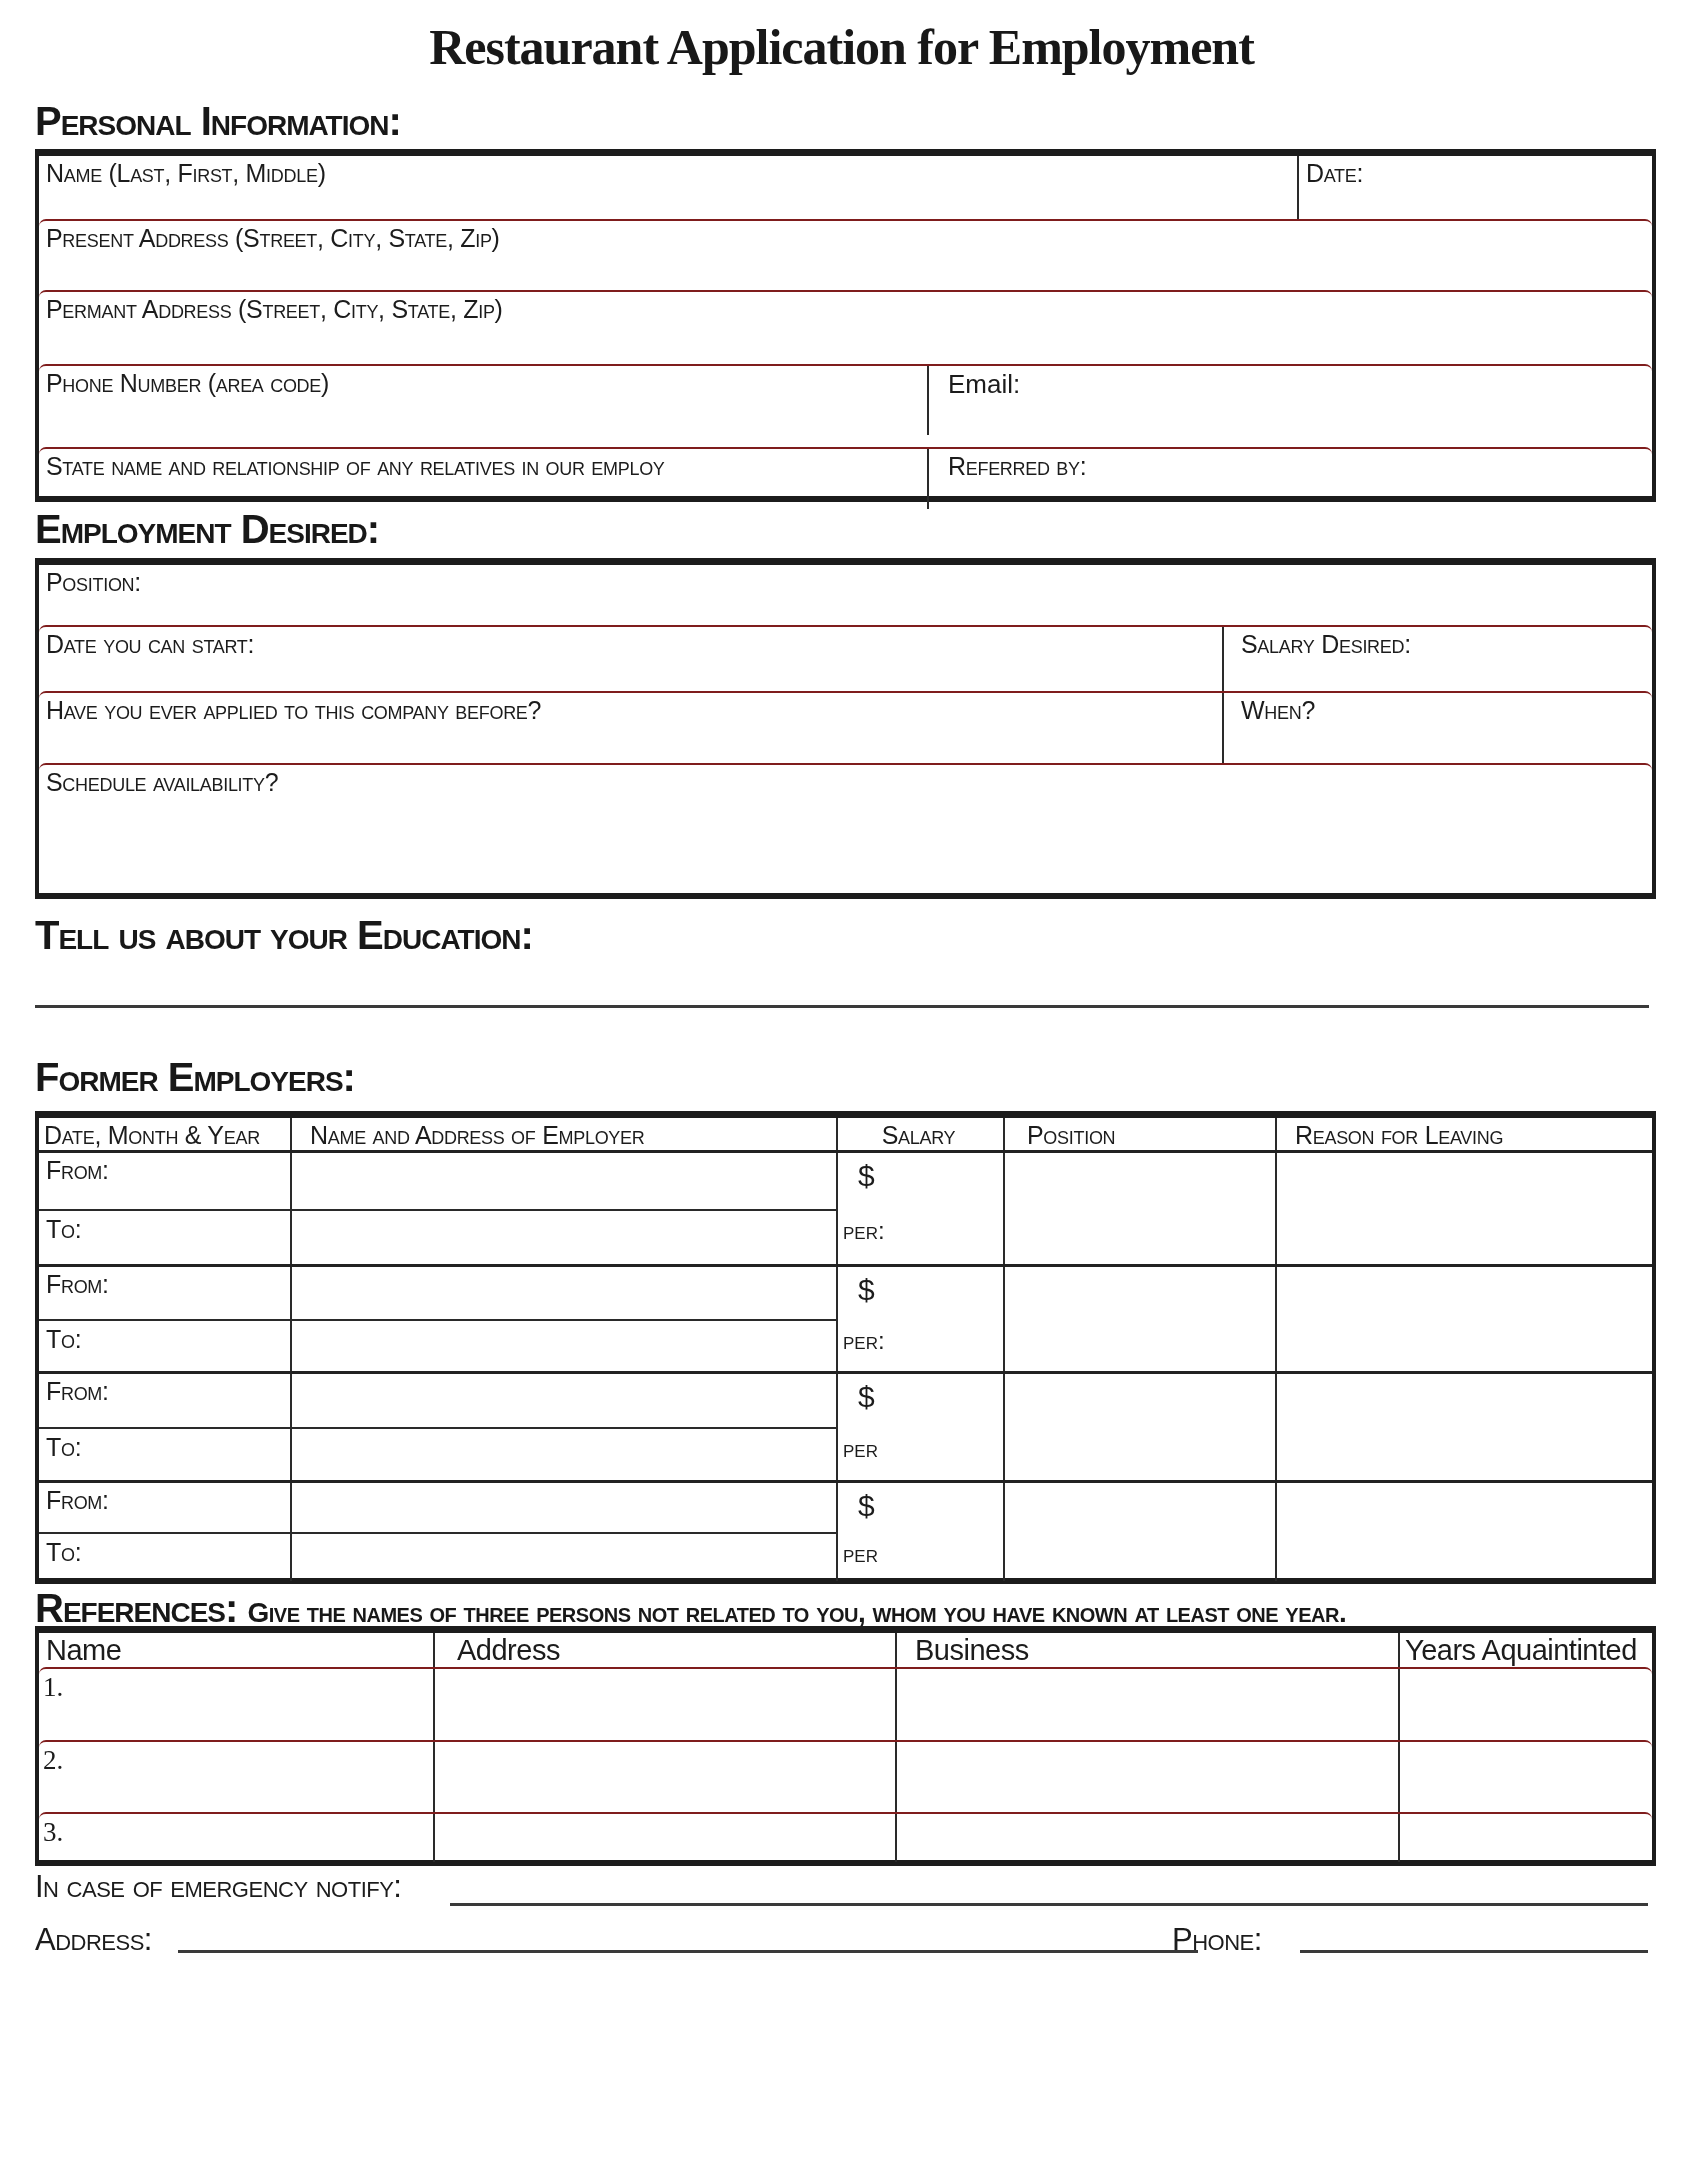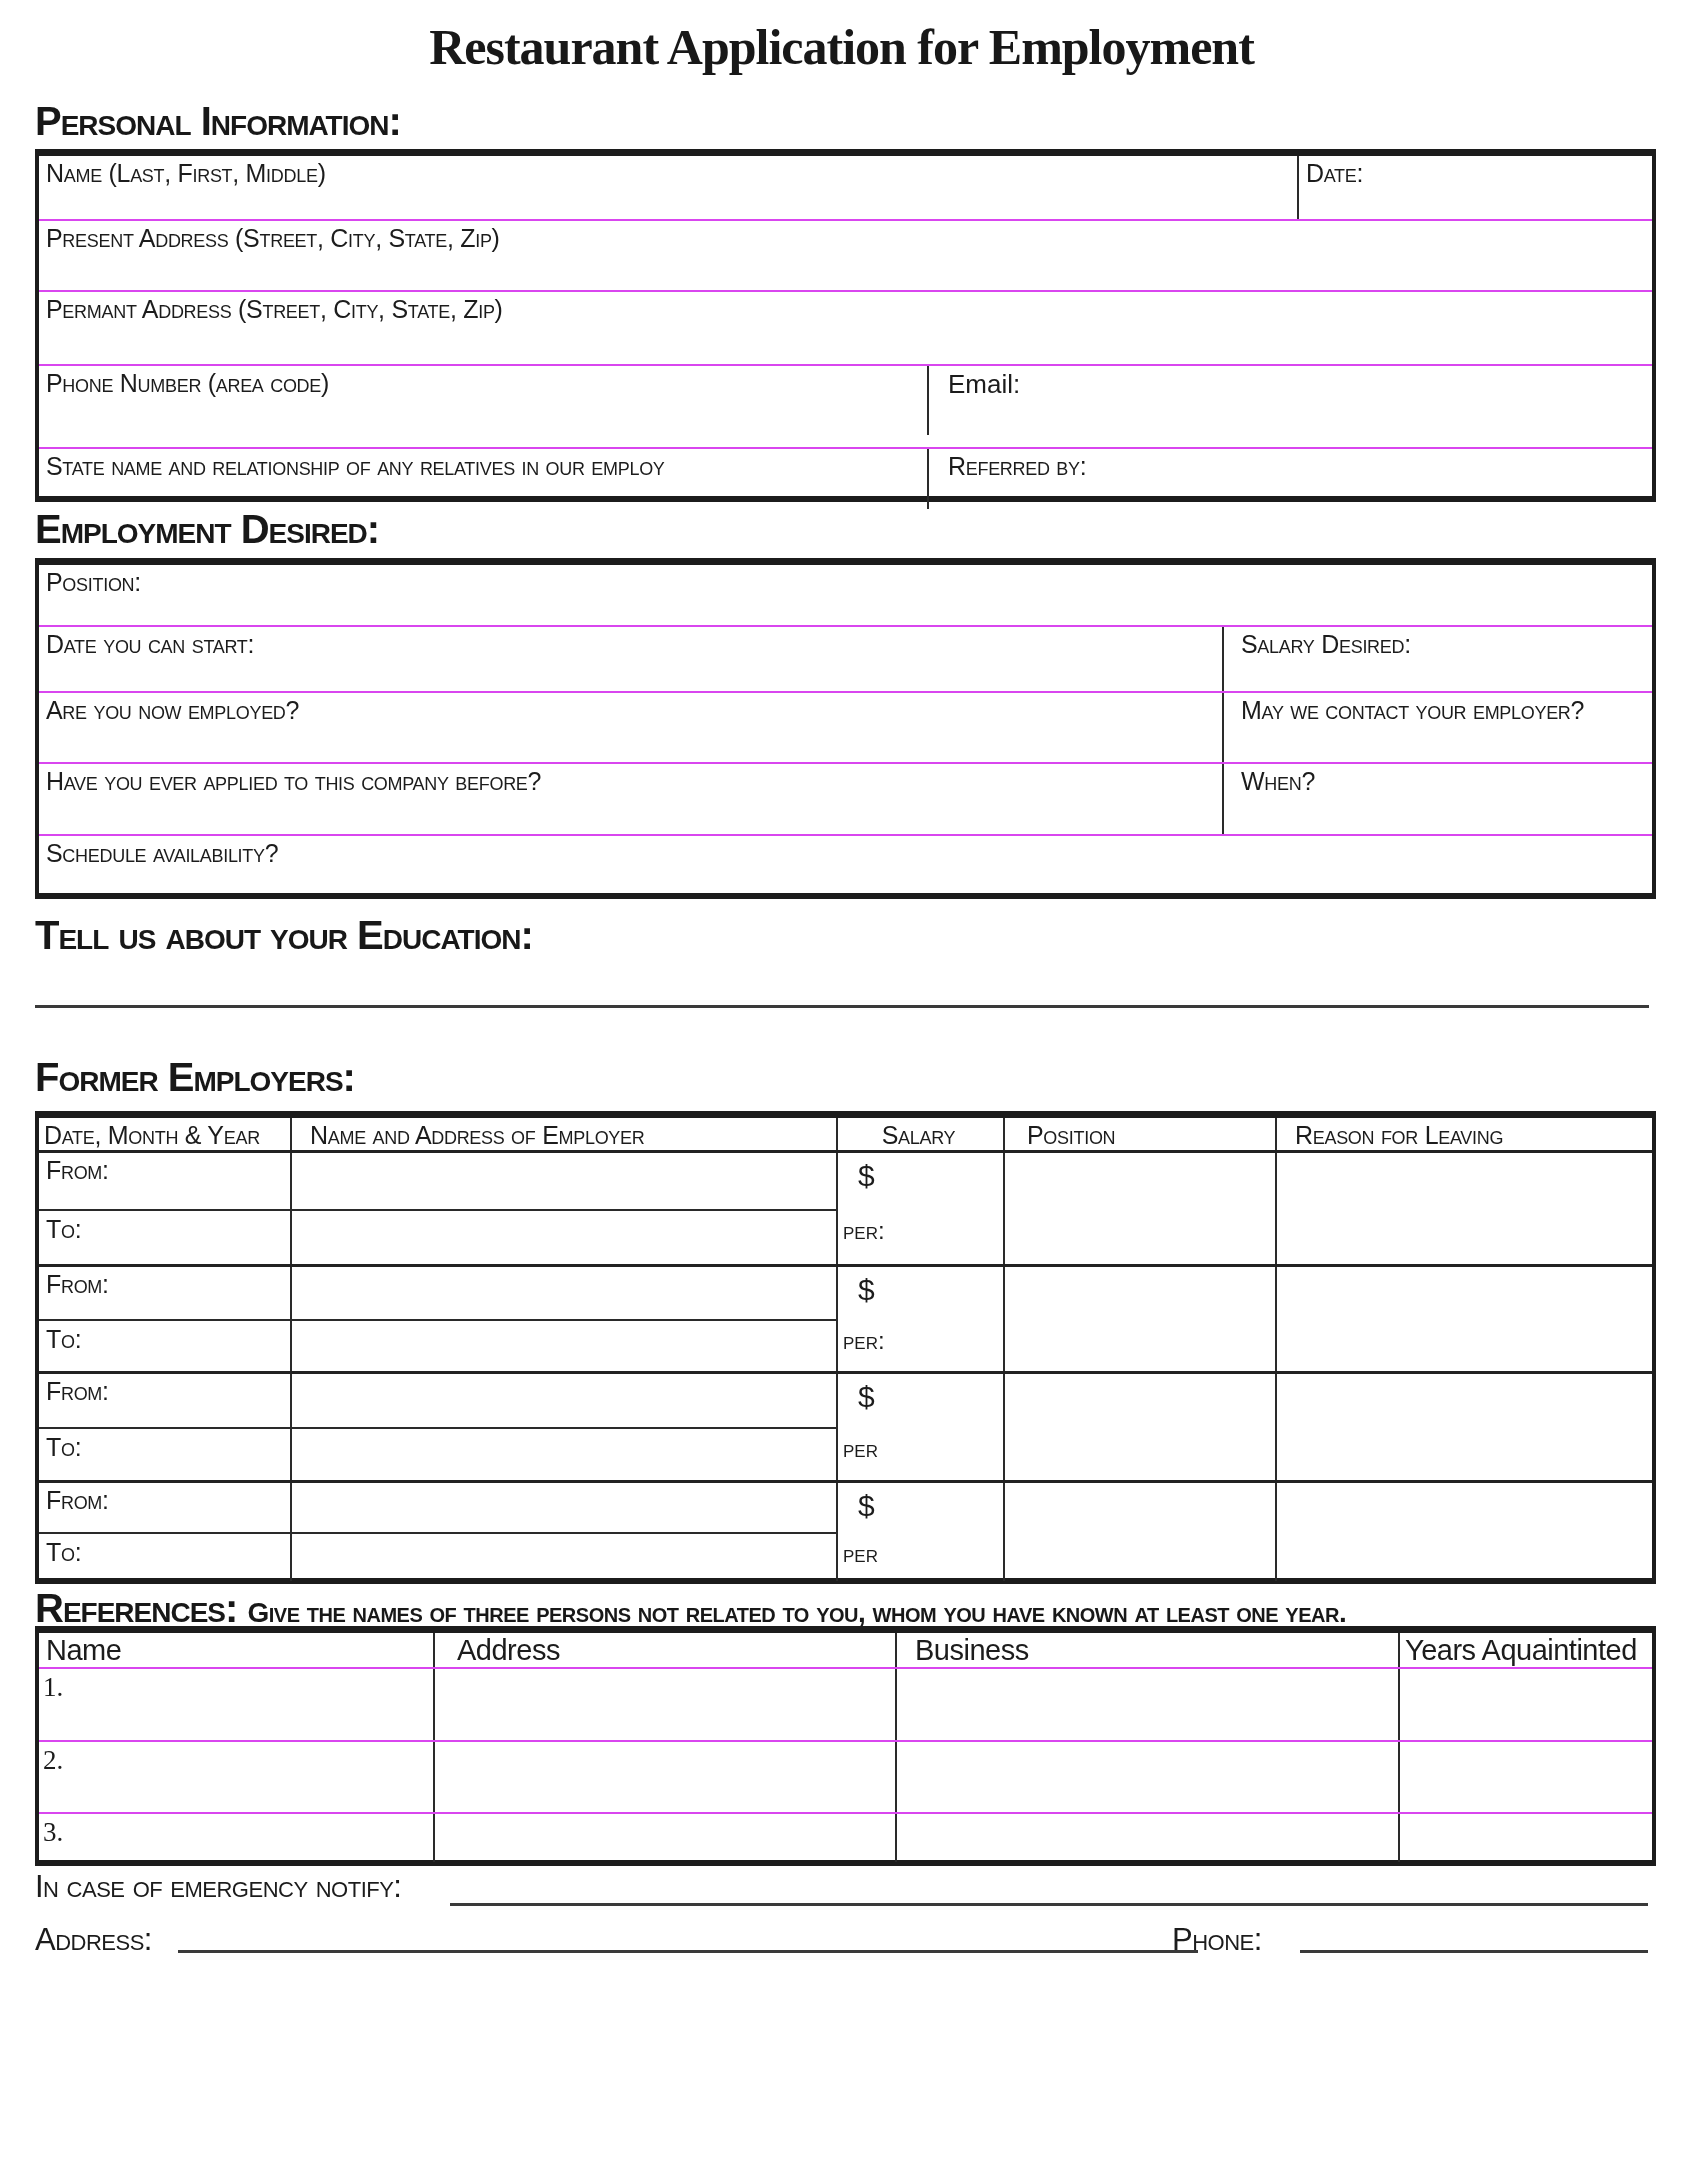--- a/index.html
+++ b/index.html
@@ -17,21 +17,21 @@
   .hd {
     position:absolute; left:35px; font-weight:bold; font-size:40px;
     font-variant:small-caps; letter-spacing:-1px; color:#181818; white-space:nowrap;
   }
   .hd .sub { font-size:28px; font-weight:bold; letter-spacing:-0.5px; }
   .tbl {
     position:absolute; left:35px; width:1621px; background:#fff;
     border:4px solid #1c1c1c; border-top-width:7px; border-bottom-width:6px;
   }
   .row { position:relative; display:flex; width:100%; }
-  .row.bt { border-top:2px solid #d946ef; }
+  .row.bt { border-top:2px solid #7f1d1d;border-radius:7px; }
   .row.bt3 { border-top:3px solid #222; }
   .cell { position:relative; height:100%; padding:3px 4px 0 7px; }
   .cell.bl { border-left:2px solid #2a2a2a; }
   .lbl {
     font-variant:small-caps; font-size:25px; letter-spacing:-0.3px;
     color:#1c1c1c; white-space:nowrap; display:inline-block;
   }
   .plain { font-size:26px; color:#1c1c1c; white-space:nowrap; }
   .fe-divider { position:absolute; left:0; top:50%; width:798px; height:2px; background:#2a2a2a; }
   .to-lbl { position:absolute; left:7px; top:calc(50% + 6px); }
@@ -97,28 +97,20 @@
       </div>
     </div>
     <div class="row bt" style="height:66px;">
       <div class="cell" style="flex:1;">
         <span class="lbl">Date you can start:</span>
       </div>
       <div class="cell bl" style="width:430px;">
         <span class="lbl" style="padding-left:10px;">Salary Desired:</span>
       </div>
     </div>
-    <div class="row bt" style="height:71px;">
-      <div class="cell" style="flex:1;">
-        <span class="lbl">Are you now employed?</span>
-      </div>
-      <div class="cell bl" style="width:430px;">
-        <span class="lbl" style="padding-left:10px;">May we contact your employer?</span>
-      </div>
-    </div>
     <div class="row bt" style="height:72px;">
       <div class="cell" style="flex:1;">
         <span class="lbl">Have you ever applied to this company before?</span>
       </div>
       <div class="cell bl" style="width:430px;">
         <span class="lbl" style="padding-left:10px;">When?</span>
       </div>
     </div>
     <div class="row bt" style="height:71px;align-items:flex-end;">
       <div class="cell" style="flex:1;">

